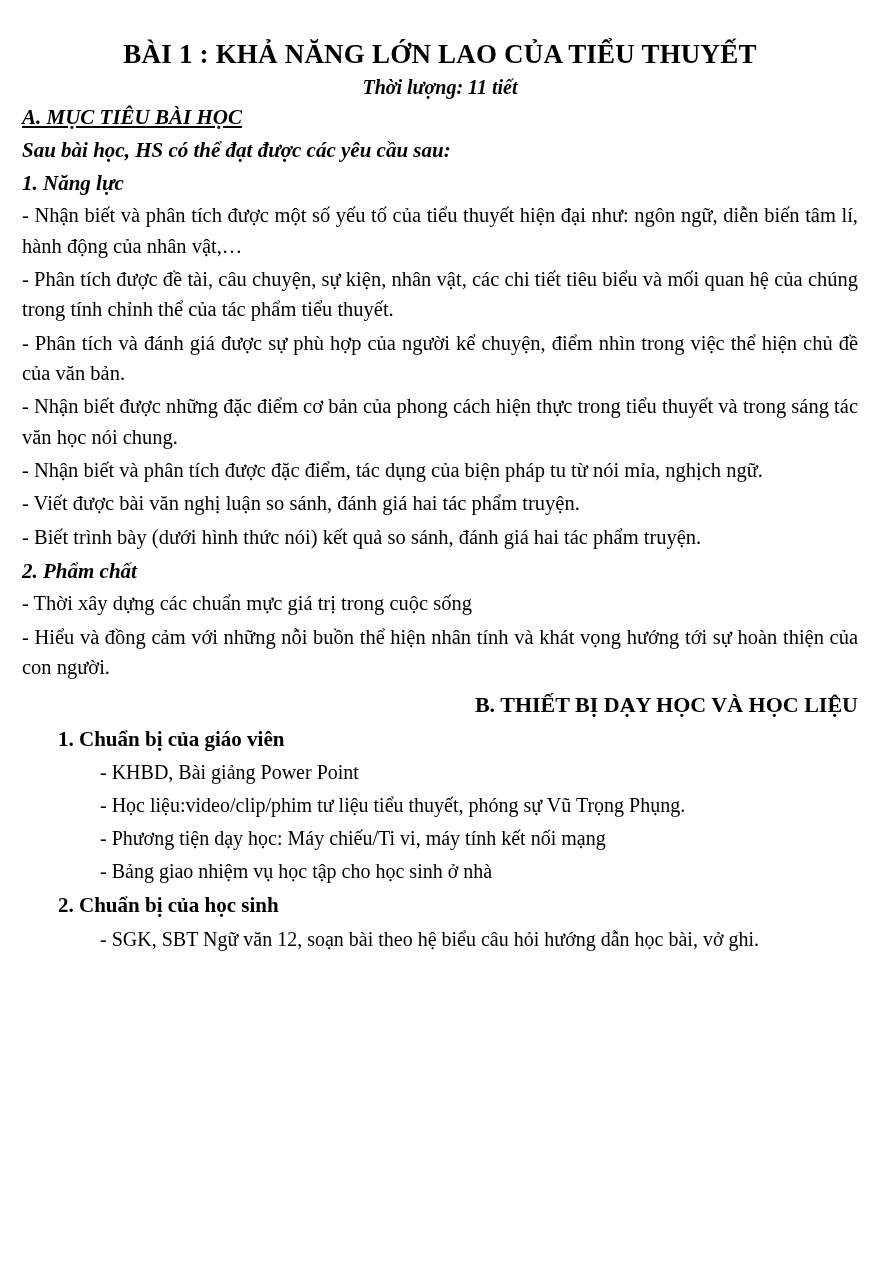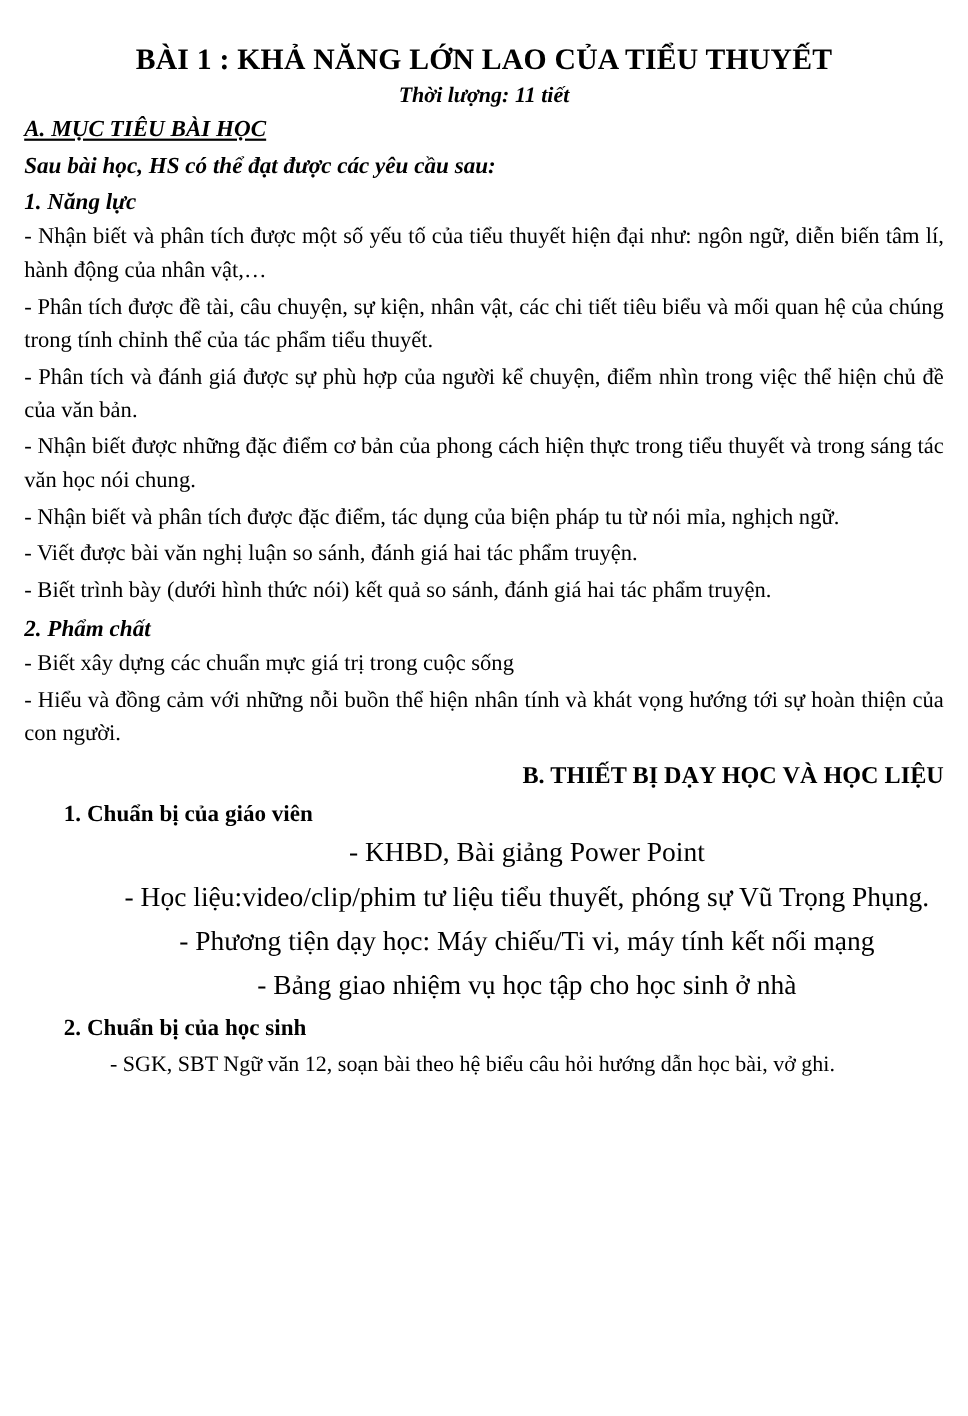--- a/index.html
+++ b/index.html
@@ -75,25 +75,24 @@
     text-align: right;
   }
   .num-head {
     font-weight: bold;
     font-size: 21px;
     margin: 5px 0 3px 0;
     padding-left: 36px;
     line-height: 1.4;
   }
   .indent-item {
-    font-size: 25px;
+    font-size: 20px;
     margin: 4px 0 4px 0;
     padding-left: 78px;
     line-height: 1.45;
-    text-align: center;
   }
   .hang {
     font-size: 20px;
     margin: 4px 0 4px 0;
     padding-left: 78px;
     line-height: 1.45;
   }
   .hang .cont {
     display: block;
     margin-left: -56px;
@@ -113,21 +112,21 @@
   <div class="sub-head">1. Năng lực</div>
   <p class="body-line">- Nhận biết và phân tích được một số yếu tố của tiểu thuyết hiện đại như: ngôn ngữ, diễn biến tâm lí, hành động của nhân vật,…</p>
   <p class="body-line">- Phân tích được đề tài, câu chuyện, sự kiện, nhân vật, các chi tiết tiêu biểu và mối quan hệ của chúng trong tính chỉnh thể của tác phẩm tiểu thuyết.</p>
   <p class="body-line">- Phân tích và đánh giá được sự phù hợp của người kể chuyện, điểm nhìn trong việc thể hiện chủ đề của văn bản.</p>
   <p class="body-line">- Nhận biết được những đặc điểm cơ bản của phong cách hiện thực trong tiểu thuyết và trong sáng tác văn học nói chung.</p>
   <p class="body-line">- Nhận biết và phân tích được đặc điểm, tác dụng của biện pháp tu từ nói mỉa, nghịch ngữ.</p>
   <p class="body-line">- Viết được bài văn nghị luận so sánh, đánh giá hai tác phẩm truyện.</p>
   <p class="body-line">- Biết trình bày (dưới hình thức nói) kết quả so sánh, đánh giá hai tác phẩm truyện.</p>
 
   <div class="sub-head">2. Phẩm chất</div>
-  <p class="body-line">- Biết xây dựng các chuẩn mực giá trị trong cuộc sống</p>
+  <p class="body-line">- Thời xây dựng các chuẩn mực giá trị trong cuộc sống</p>
   <p class="body-line">- Hiểu và đồng cảm với những nỗi buồn thể hiện nhân tính và khát vọng hướng tới sự hoàn thiện của con người.</p>
 
   <div class="big-head">B. THIẾT BỊ DẠY HỌC VÀ HỌC LIỆU</div>
 
   <div class="num-head">1. Chuẩn bị của giáo viên</div>
   <div class="indent-item">- KHBD, Bài giảng Power Point</div>
   <div class="indent-item">- Học liệu:video/clip/phim tư liệu tiểu thuyết, phóng sự Vũ Trọng Phụng.</div>
   <div class="indent-item">- Phương tiện dạy học: Máy chiếu/Ti vi, máy tính kết nối mạng</div>
   <div class="indent-item">- Bảng giao nhiệm vụ học tập cho học sinh ở nhà</div>
 

